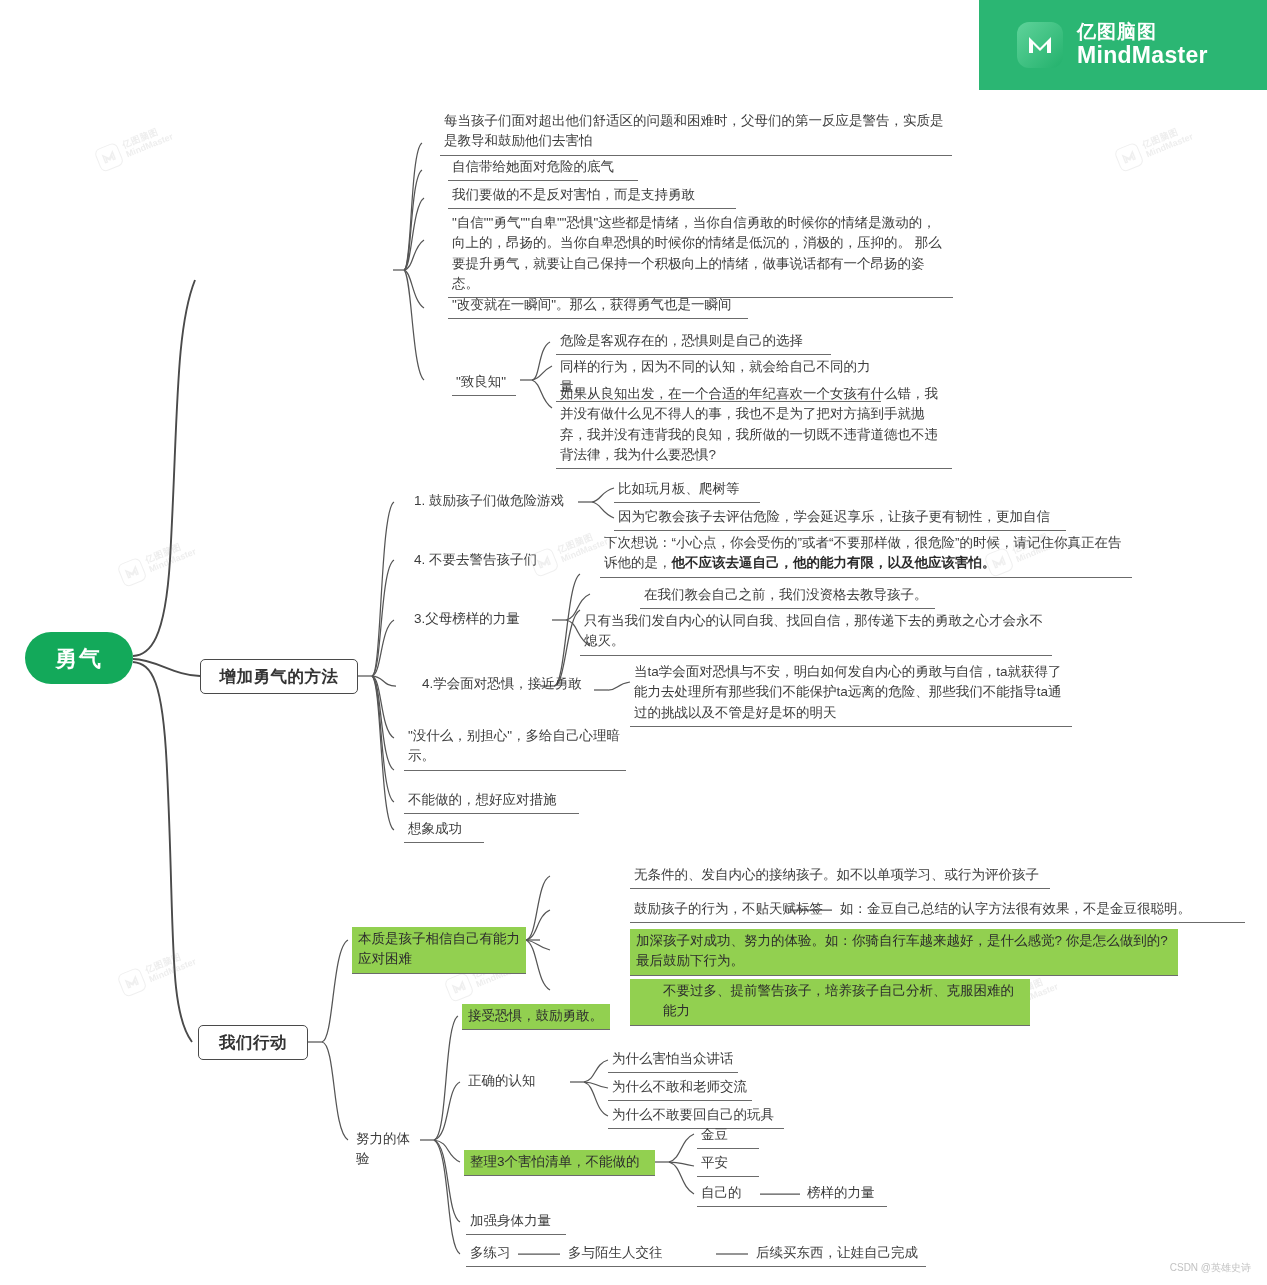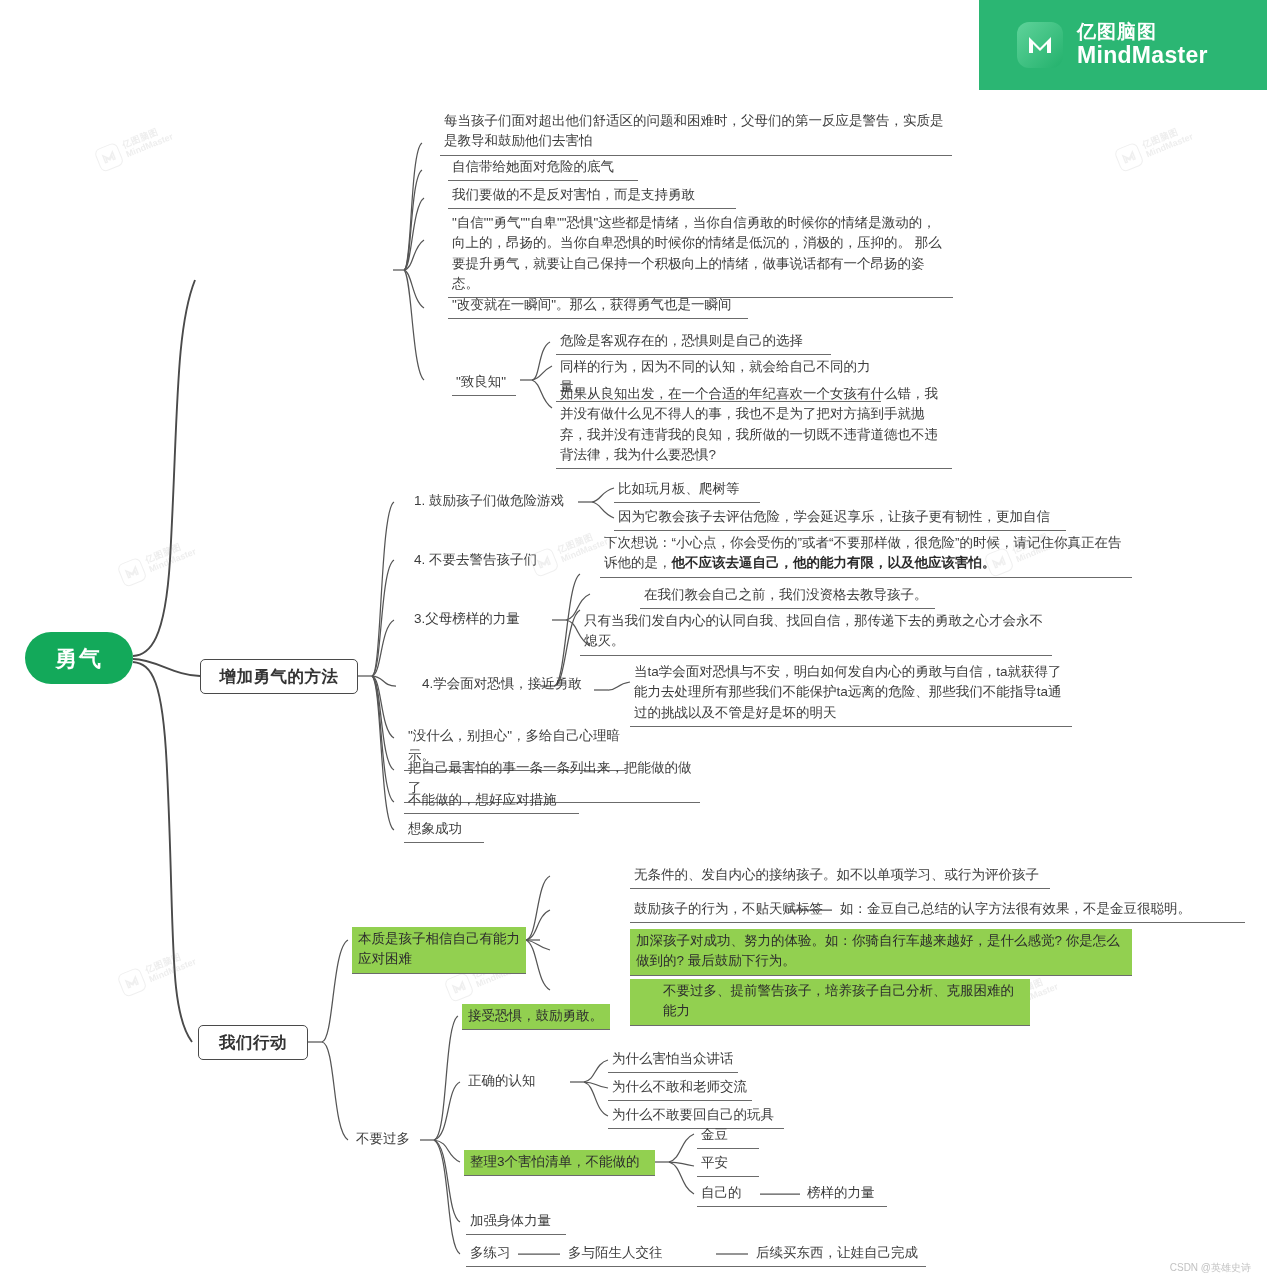--- a/index.html
+++ b/index.html
@@ -303,35 +303,34 @@
   <div class="node topic" style="left:600px;top:532px;width:532px;"><span>下次想说：“小心点，你会受伤的”或者“不要那样做，很危险”的时候，请记住你真正在告诉他的是，</span><span class="b">他不应该去逼自己，他的能力有限，以及他应该害怕。</span></div>
 
   <div class="node plain" style="left:410px;top:608px;width:132px;">3.父母榜样的力量</div>
   <div class="node topic" style="left:608px;top:584px;width:295px;margin-left:32px;">在我们教会自己之前，我们没资格去教导孩子。</div>
   <div class="node topic" style="left:580px;top:610px;width:472px;">只有当我们发自内心的认同自我、找回自信，那传递下去的勇敢之心才会永不熄灭。</div>
 
   <div class="node plain" style="left:410px;top:673px;width:184px;margin-left:8px;">4.学会面对恐惧，接近勇敢</div>
   <div class="node topic" style="left:630px;top:661px;width:442px;">当ta学会面对恐惧与不安，明白如何发自内心的勇敢与自信，ta就获得了能力去处理所有那些我们不能保护ta远离的危险、那些我们不能指导ta通过的挑战以及不管是好是坏的明天</div>
 
   <div class="node topic" style="left:404px;top:725px;width:222px;">"没什么，别担心"，多给自己心理暗示。</div>
-  <div class="node topic" style="left:404px;top:757px;width:296px;">把自己最害怕的事一条一条列出来，把能做的做了</div>
   <div class="node topic" style="left:404px;top:789px;width:175px;">不能做的，想好应对措施</div>
   <div class="node topic" style="left:404px;top:818px;width:80px;">想象成功</div>
 
   <div class="node lvl1" style="left:198px;top:1025px;width:110px;height:35px;">我们行动</div>
 
   <div class="node hl" style="left:352px;top:927px;width:174px;">本质是孩子相信自己有能力应对困难</div>
 
   <div class="node topic" style="left:630px;top:864px;width:420px;">无条件的、发自内心的接纳孩子。如不以单项学习、或行为评价孩子</div>
   <div class="node plain" style="left:836px;top:898px;width:410px;">如：金豆自己总结的认字方法很有效果，不是金豆很聪明。</div>
   <div class="node topic" style="left:630px;top:898px;width:615px;"><span>鼓励孩子的行为，不贴天赋标签</span></div>
-  <div class="node hl" style="left:630px;top:929px;width:502px;">加深孩子对成功、努力的体验。如：你骑自行车越来越好，是什么感觉? 你是怎么做到的? 最后鼓励下行为。</div>
+  <div class="node hl" style="left:630px;top:929px;width:548px;">加深孩子对成功、努力的体验。如：你骑自行车越来越好，是什么感觉? 你是怎么做到的? 最后鼓励下行为。</div>
   <div class="node hl" style="left:630px;top:979px;width:400px;padding-left:33px;">不要过多、提前警告孩子，培养孩子自己分析、克服困难的能力</div>
 
-  <div class="node plain" style="left:352px;top:1128px;width:74px;">不要过多</div>
+  <div class="node plain" style="left:352px;top:1128px;width:74px;">努力的体验</div>
 
   <div class="node hl" style="left:462px;top:1004px;width:148px;">接受恐惧，鼓励勇敢。</div>
 
   <div class="node plain" style="left:464px;top:1070px;width:106px;">正确的认知</div>
   <div class="node topic" style="left:608px;top:1048px;width:130px;">为什么害怕当众讲话</div>
   <div class="node topic" style="left:608px;top:1076px;width:144px;">为什么不敢和老师交流</div>
   <div class="node topic" style="left:608px;top:1104px;width:176px;">为什么不敢要回自己的玩具</div>
 
   <div class="node hl" style="left:464px;top:1150px;width:191px;">整理3个害怕清单，不能做的</div>
   <div class="node topic" style="left:697px;top:1124px;width:62px;">金豆</div>

